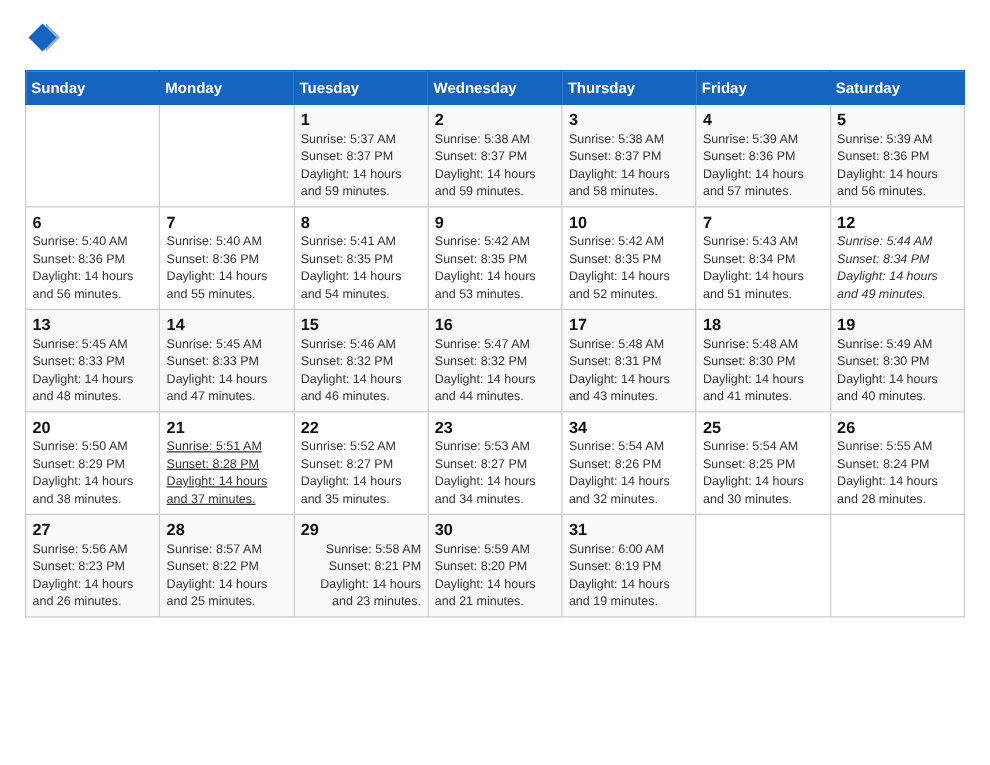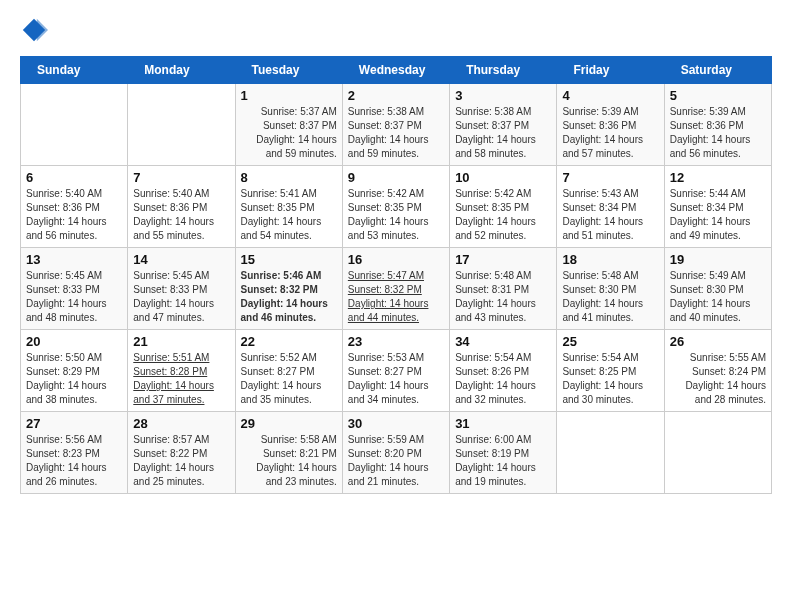--- a/index.html
+++ b/index.html
@@ -57,21 +57,21 @@
     table {
       width: 100%;
       border-collapse: collapse;
       table-layout: fixed;
     }
     thead th {
       background-color: #1565c0;
       color: #fff;
       font-size: 12px;
       font-weight: bold;
-      padding: 6px 16px;
+      padding: 6px 4px;
       text-align: left;
       border: 1px solid #1565c0;
     }
     tbody td {
       border: 1px solid #ccc;
       vertical-align: top;
       padding: 4px 5px;
       font-size: 10.5px;
       color: #222;
       height: 82px;
@@ -127,21 +127,21 @@
         <th>Friday</th>
         <th>Saturday</th>
       </tr>
   </thead>
   <tbody id="calendar-body">
   <tr>
         <td class="empty-cell"></td>
         <td class="empty-cell"></td>
         <td>
           <span class="day-num">1</span>
-          <div class="cell-text" style="white-space: pre-line; text-align: right;">Sunrise: 5:37 AM
+          <div class="cell-text" style="white-space: pre-line;">Sunrise: 5:37 AM
 Sunset: 8:37 PM
 Daylight: 14 hours and 59 minutes.</div>
         </td>
         <td>
           <span class="day-num">2</span>
           <div class="cell-text" style="white-space: pre-line;">Sunrise: 5:38 AM
 Sunset: 8:37 PM
 Daylight: 14 hours and 59 minutes.</div>
         </td>
         <td>
@@ -195,47 +195,47 @@
 Daylight: 14 hours and 52 minutes.</div>
         </td>
         <td>
           <span class="day-num">7</span>
           <div class="cell-text" style="white-space: pre-line;">Sunrise: 5:43 AM
 Sunset: 8:34 PM
 Daylight: 14 hours and 51 minutes.</div>
         </td>
         <td>
           <span class="day-num">12</span>
-          <div class="cell-text" style="white-space: pre-line;">Sunrise: 5:44 AM
+          <div class="cell-text" style="white-space: pre-line; font-style: italic;">Sunrise: 5:44 AM
 Sunset: 8:34 PM
 Daylight: 14 hours and 49 minutes.</div>
         </td>
       </tr>
       <tr>
         <td>
           <span class="day-num">13</span>
           <div class="cell-text" style="white-space: pre-line;">Sunrise: 5:45 AM
 Sunset: 8:33 PM
 Daylight: 14 hours and 48 minutes.</div>
         </td>
         <td>
           <span class="day-num">14</span>
           <div class="cell-text" style="white-space: pre-line;">Sunrise: 5:45 AM
 Sunset: 8:33 PM
 Daylight: 14 hours and 47 minutes.</div>
         </td>
         <td>
           <span class="day-num">15</span>
-          <div class="cell-text" style="white-space: pre-line; font-weight: bold;">Sunrise: 5:46 AM
+          <div class="cell-text" style="white-space: pre-line;">Sunrise: 5:46 AM
 Sunset: 8:32 PM
 Daylight: 14 hours and 46 minutes.</div>
         </td>
         <td>
           <span class="day-num">16</span>
-          <div class="cell-text" style="white-space: pre-line; text-decoration: underline;">Sunrise: 5:47 AM
+          <div class="cell-text" style="white-space: pre-line;">Sunrise: 5:47 AM
 Sunset: 8:32 PM
 Daylight: 14 hours and 44 minutes.</div>
         </td>
         <td>
           <span class="day-num">17</span>
           <div class="cell-text" style="white-space: pre-line;">Sunrise: 5:48 AM
 Sunset: 8:31 PM
 Daylight: 14 hours and 43 minutes.</div>
         </td>
         <td>
@@ -283,21 +283,21 @@
 Daylight: 14 hours and 32 minutes.</div>
         </td>
         <td>
           <span class="day-num">25</span>
           <div class="cell-text" style="white-space: pre-line;">Sunrise: 5:54 AM
 Sunset: 8:25 PM
 Daylight: 14 hours and 30 minutes.</div>
         </td>
         <td>
           <span class="day-num">26</span>
-          <div class="cell-text" style="white-space: pre-line; text-align: right;">Sunrise: 5:55 AM
+          <div class="cell-text" style="white-space: pre-line;">Sunrise: 5:55 AM
 Sunset: 8:24 PM
 Daylight: 14 hours and 28 minutes.</div>
         </td>
       </tr>
       <tr>
         <td>
           <span class="day-num">27</span>
           <div class="cell-text" style="white-space: pre-line;">Sunrise: 5:56 AM
 Sunset: 8:23 PM
 Daylight: 14 hours and 26 minutes.</div>

